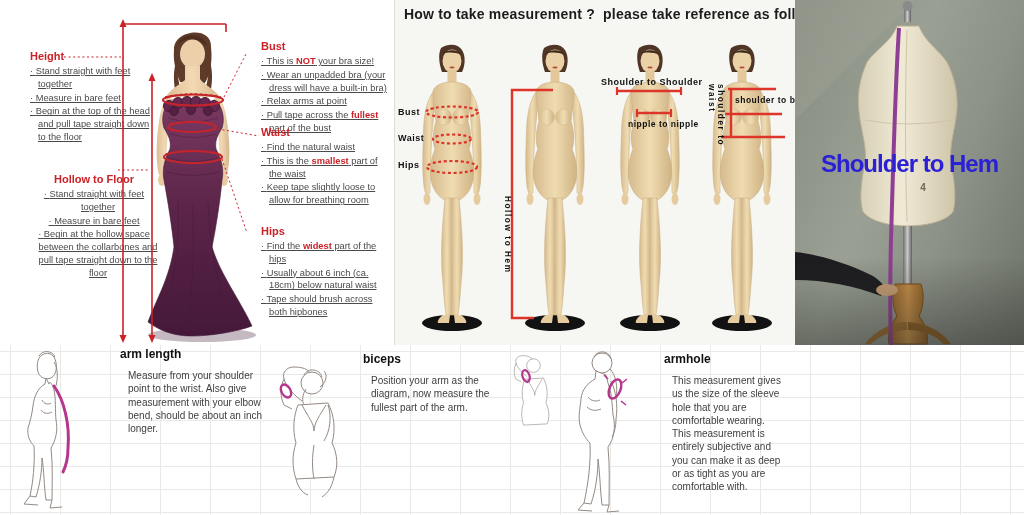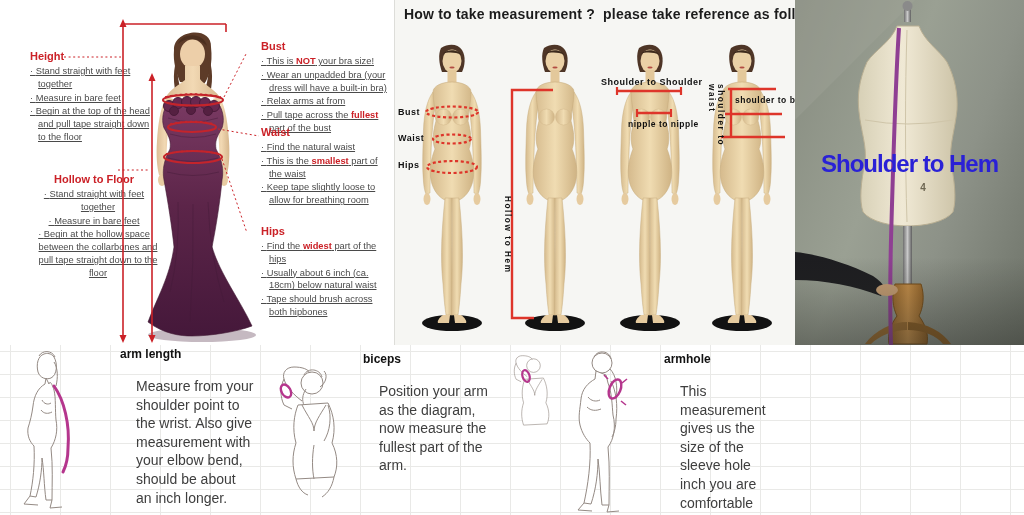--- a/index.html
+++ b/index.html
@@ -39,21 +39,21 @@
   .size-tag{position:absolute;left:108px;top:182px;width:40px;text-align:center;
             font-size:10px;font-weight:bold;color:#6e6752;}
 
   
   .bottom-strip{position:absolute;left:0;top:345px;width:1024px;height:170px;background:#fff;
      background-image:linear-gradient(to right,#e9e9e7 1px,transparent 1px),
                       linear-gradient(to bottom,#e9e9e7 1px,transparent 1px);
      background-size:50px 23px;background-position:10px 6px;}
   .guide-block{position:absolute;}
   .guide-block h4{margin:0 0 2px 0;font-size:12px;font-weight:bold;color:#111;}
-  .guide-block p{margin:16px;font-size:14px;color:#3e3e3e;line-height:1.33;}
+  .guide-block p{margin:8px;font-size:10px;color:#3e3e3e;line-height:1.33;}
   .gb-arm{left:120px;top:2px;width:150px;}
   .gb-biceps{left:363px;top:7px;width:143px;}
   .gb-armhole{left:664px;top:7px;width:130px;}
   .sketch{position:absolute;}
 </style>
 </head>
 <body>
 
 <div id="stage">
 
@@ -75,21 +75,21 @@
           <li><span>Measure in bare feet</span></li>
           <li><span>Begin at the hollow space between the collarbones and pull tape straight down to the floor</span></li>
         </ul>
     </div>
 
     <div class="tb tb-bust">
       <h4>Bust</h4>
       <ul>
           <li><span>This is </span><span class="hl">NOT</span><span> your bra size!</span></li>
           <li><span>Wear an unpadded bra (your dress will have a built-in bra)</span></li>
-          <li><span>Relax arms at from</span></li>
+          <li><span>Relax arms at point</span></li>
           <li><span>Pull tape across the </span><span class="hl">fullest</span><span> part of the bust</span></li>
         </ul>
     </div>
 
     <div class="tb tb-waist">
       <h4>Waist</h4>
       <ul>
           <li><span>Find the natural waist</span></li>
           <li><span>This is the </span><span class="hl">smallest</span><span> part of the waist</span></li>
           <li><span>Keep tape slightly loose to allow for breathing room</span></li>
@@ -352,18 +352,18 @@
           <path d="M26,156 L20,163 L34,164 M51,158 L49,165 L61,164"></path>
           <path d="M53,34 C58,44 60,58 58,72 C58,80 56,86 54,90"></path>
         </g>
         <ellipse cx="115" cy="42" rx="5.5" ry="10" transform="rotate(22 115 42)" stroke="#b5368d" stroke-width="2.4"></ellipse>
         <path d="M108,32 L104,28 M122,36 L127,32 M121,54 L126,58" stroke="#b5368d" stroke-width="1.6"></path>
       </g>
     </svg>
 
     <div class="guide-block gb-armhole">
       <h4>armhole</h4>
-      <p>This measurement gives us the size of the sleeve hole inch you are comfortable wearing. This measurement is entirely subjective and you can make it as deep or as tight as you are comfortable with.</p>
+      <p>This measurement gives us the size of the sleeve hole that you are comfortable wearing. This measurement is entirely subjective and you can make it as deep or as tight as you are comfortable with.</p>
     </div>
 
   </section>
 
 </div>
 
 </body></html>

